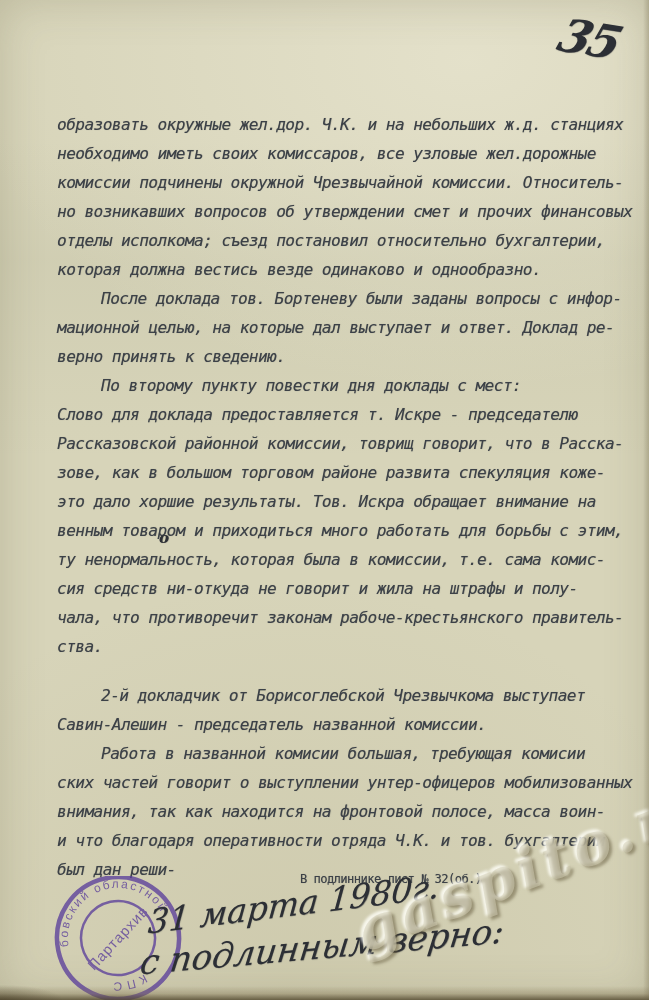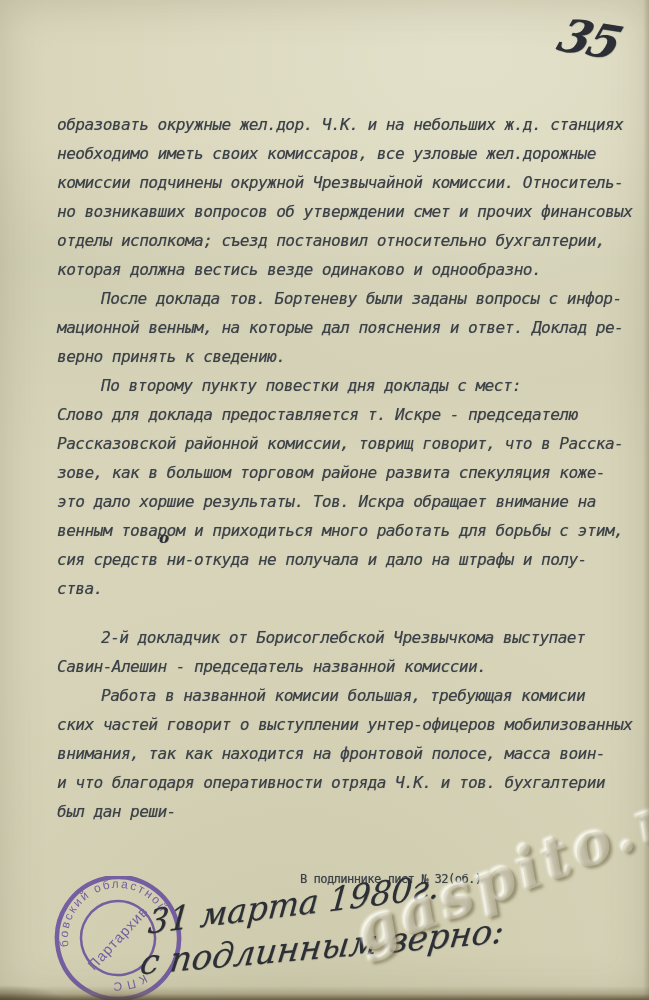--- a/index.html
+++ b/index.html
@@ -69,31 +69,33 @@
     <div class="para">
       <div class="tl">образовать окружные жел.дор. Ч.К. и на небольших ж.д. станциях</div>
       <div class="tl">необходимо иметь своих комиссаров, все узловые жел.дорожные</div>
       <div class="tl">комиссии подчинены окружной Чрезвычайной комиссии. Относитель-</div>
       <div class="tl">но возникавших вопросов об утверждении смет и прочих финансовых</div>
       <div class="tl">отделы исполкома; съезд постановил относительно бухгалтерии,</div>
       <div class="tl">которая должна вестись везде одинаково и однообразно.</div>
     </div>
     <div class="para">
       <div class="tl ind">После доклада тов. Бортеневу были заданы вопросы с инфор-</div>
-      <div class="tl">мационной венным, на которые дал пояснения и ответ. Доклад ре-</div>
+      <div class="tl">мационной целью, на которые дал выступает и ответ. Доклад ре-</div>
       <div class="tl">верно принять к сведению.</div>
     </div>
     <div class="para">
       <div class="tl ind">По второму пункту повестки дня доклады с мест:</div>
       <div class="tl">Слово для доклада предоставляется т. Искре - председателю</div>
       <div class="tl">Рассказовской районной комиссии, товрищ говорит, что в Расска-</div>
       <div class="tl">зове, как в большом торговом районе развита спекуляция коже-</div>
       <div class="tl">это дало хоршие результаты. Тов. Искра обращает внимание на</div>
       <div class="tl">венным товаром и приходиться много работать для борьбы с этим,</div>
-      <div class="tl">сия средств ни-откуда не получала и дало на штрафы и полу-</div>
+      <div class="tl">ту ненормальность, которая была в комиссии, т.е. сама комис-</div>
+      <div class="tl">сия средств ни-откуда не говорит и жила на штрафы и полу-</div>
+      <div class="tl">чала, что противоречит законам рабоче-крестьянского правитель-</div>
       <div class="tl">ства.</div>
     </div>
     <div class="para gap">
       <div class="tl ind">2-й докладчик от Борисоглебской Чрезвычкома выступает</div>
       <div class="tl">Савин-Алешин - председатель названной комиссии.</div>
     </div>
     <div class="para">
       <div class="tl ind">Работа в названной комисии большая, требующая комисии</div>
       <div class="tl">ских частей говорит о выступлении унтер-офицеров мобилизованных</div>
       <div class="tl">внимания, так как находится на фронтовой полосе, масса воин-</div>

